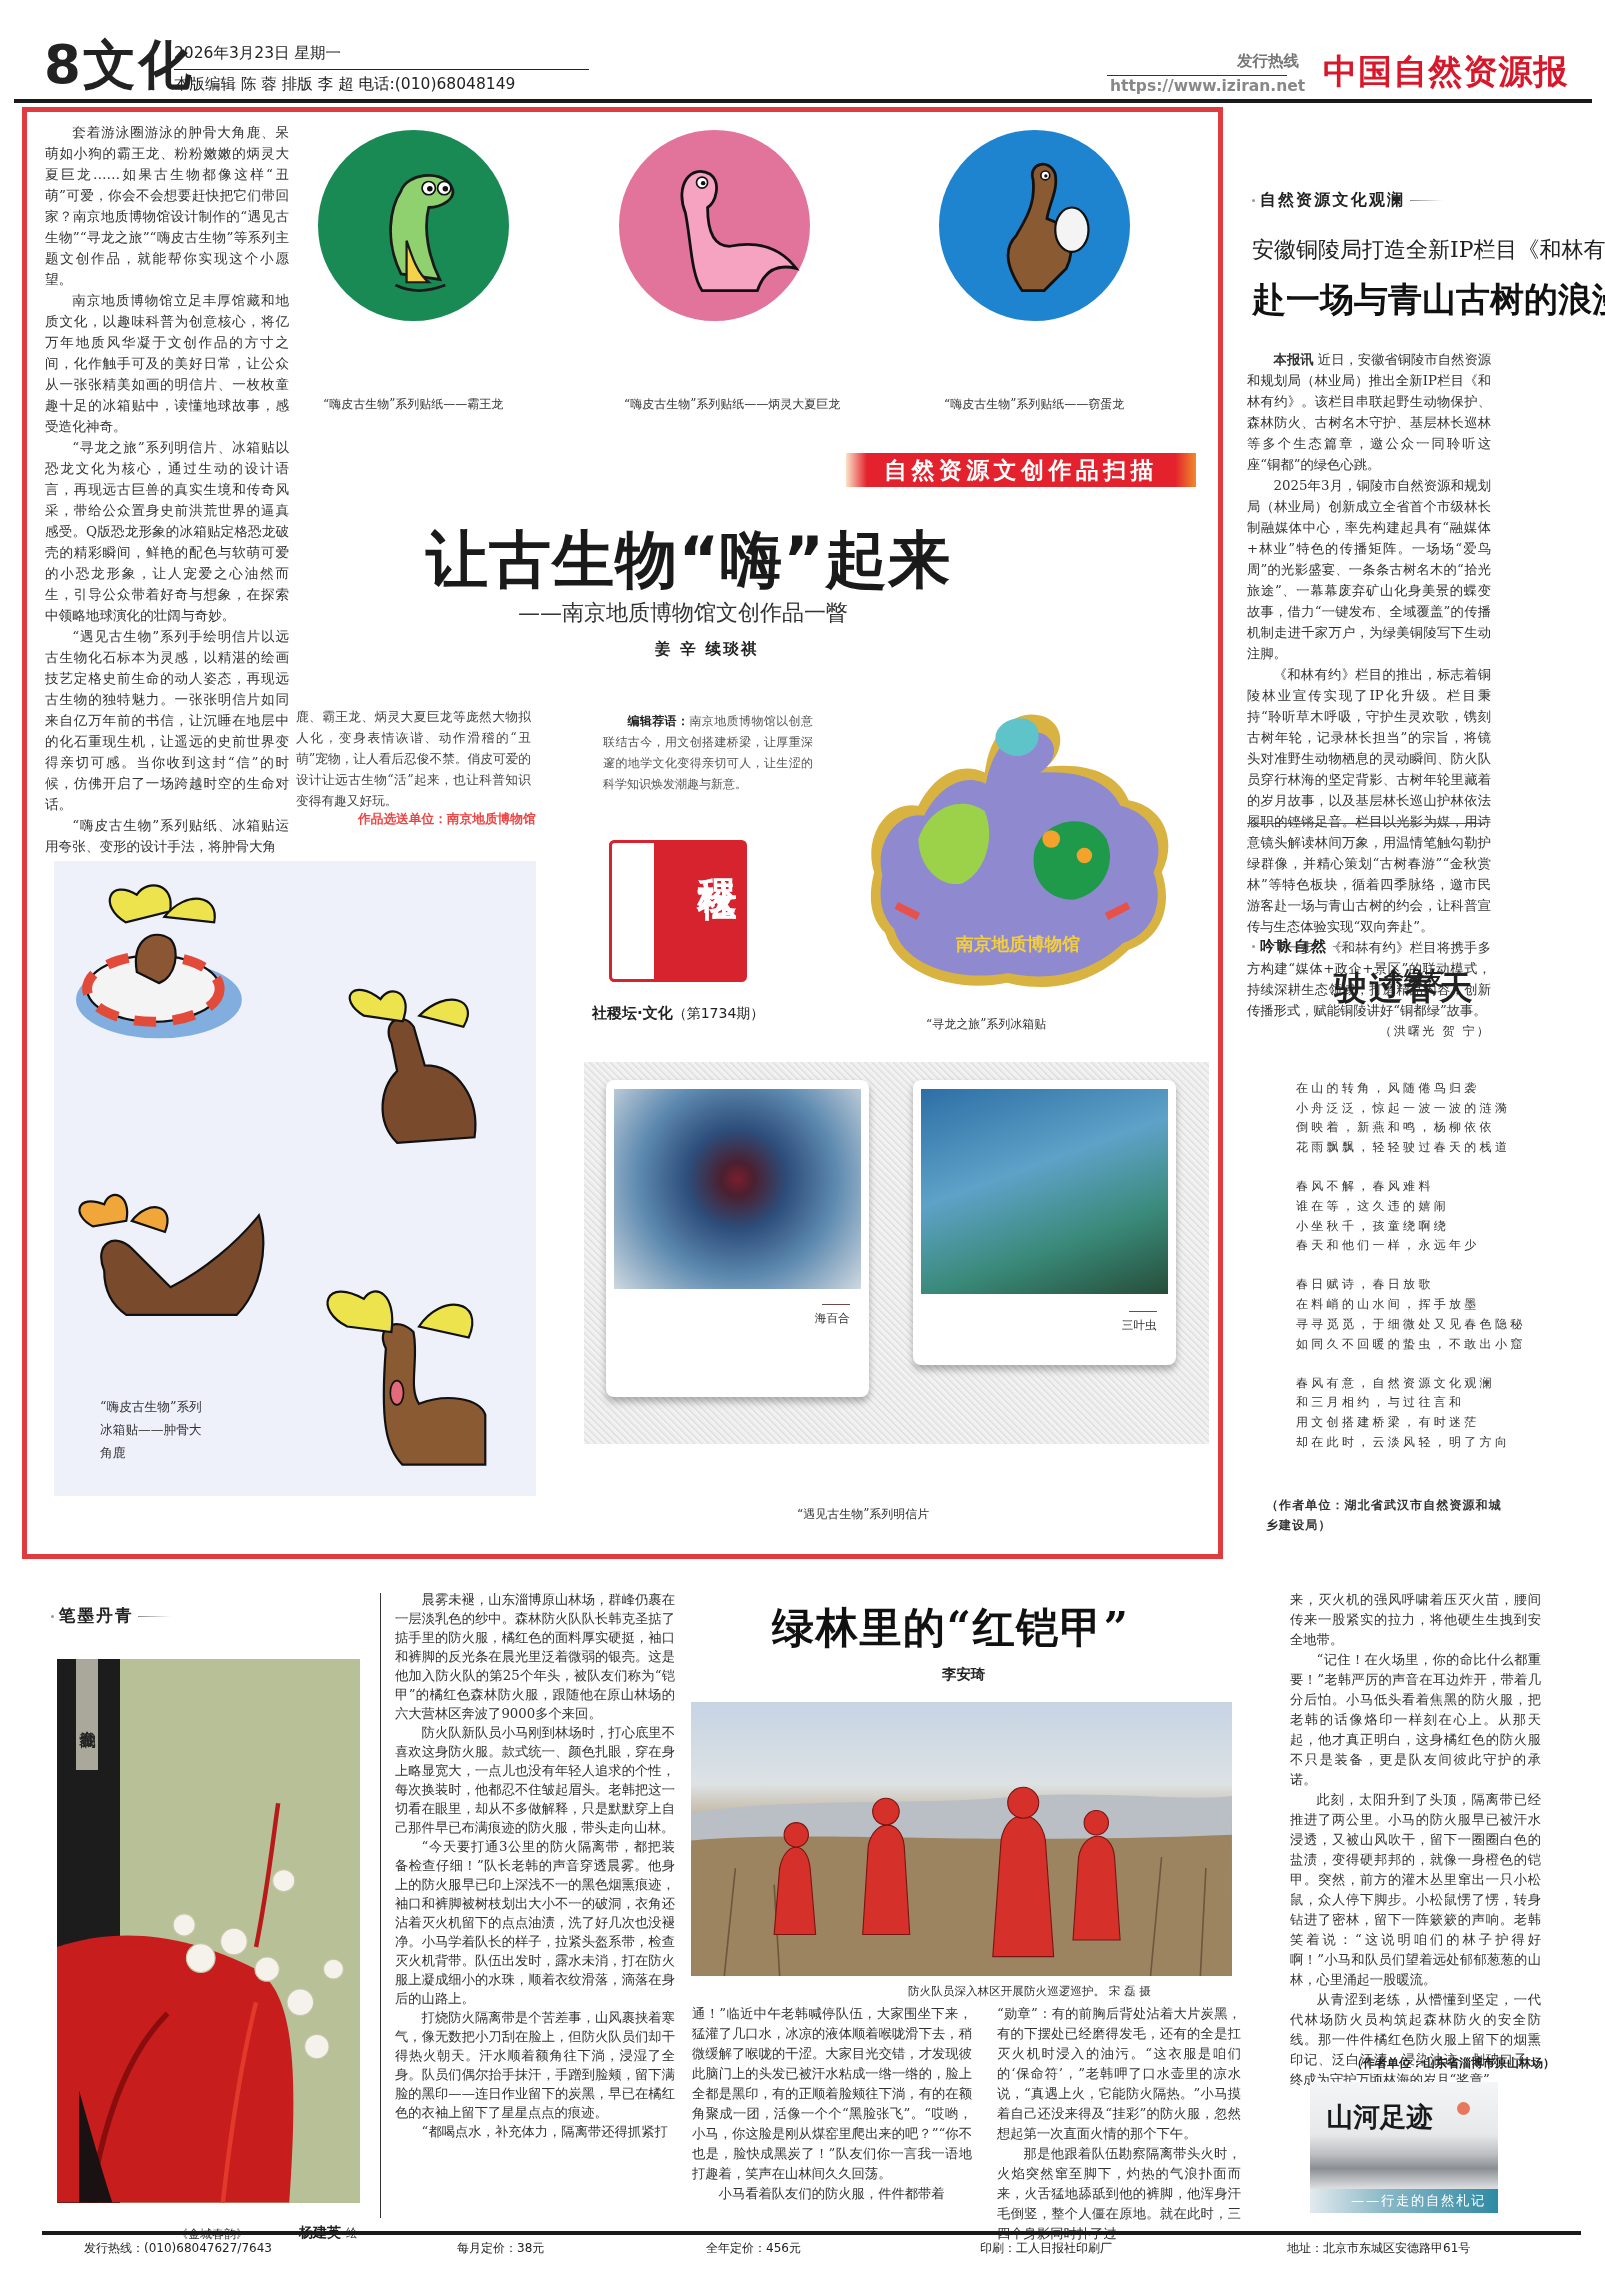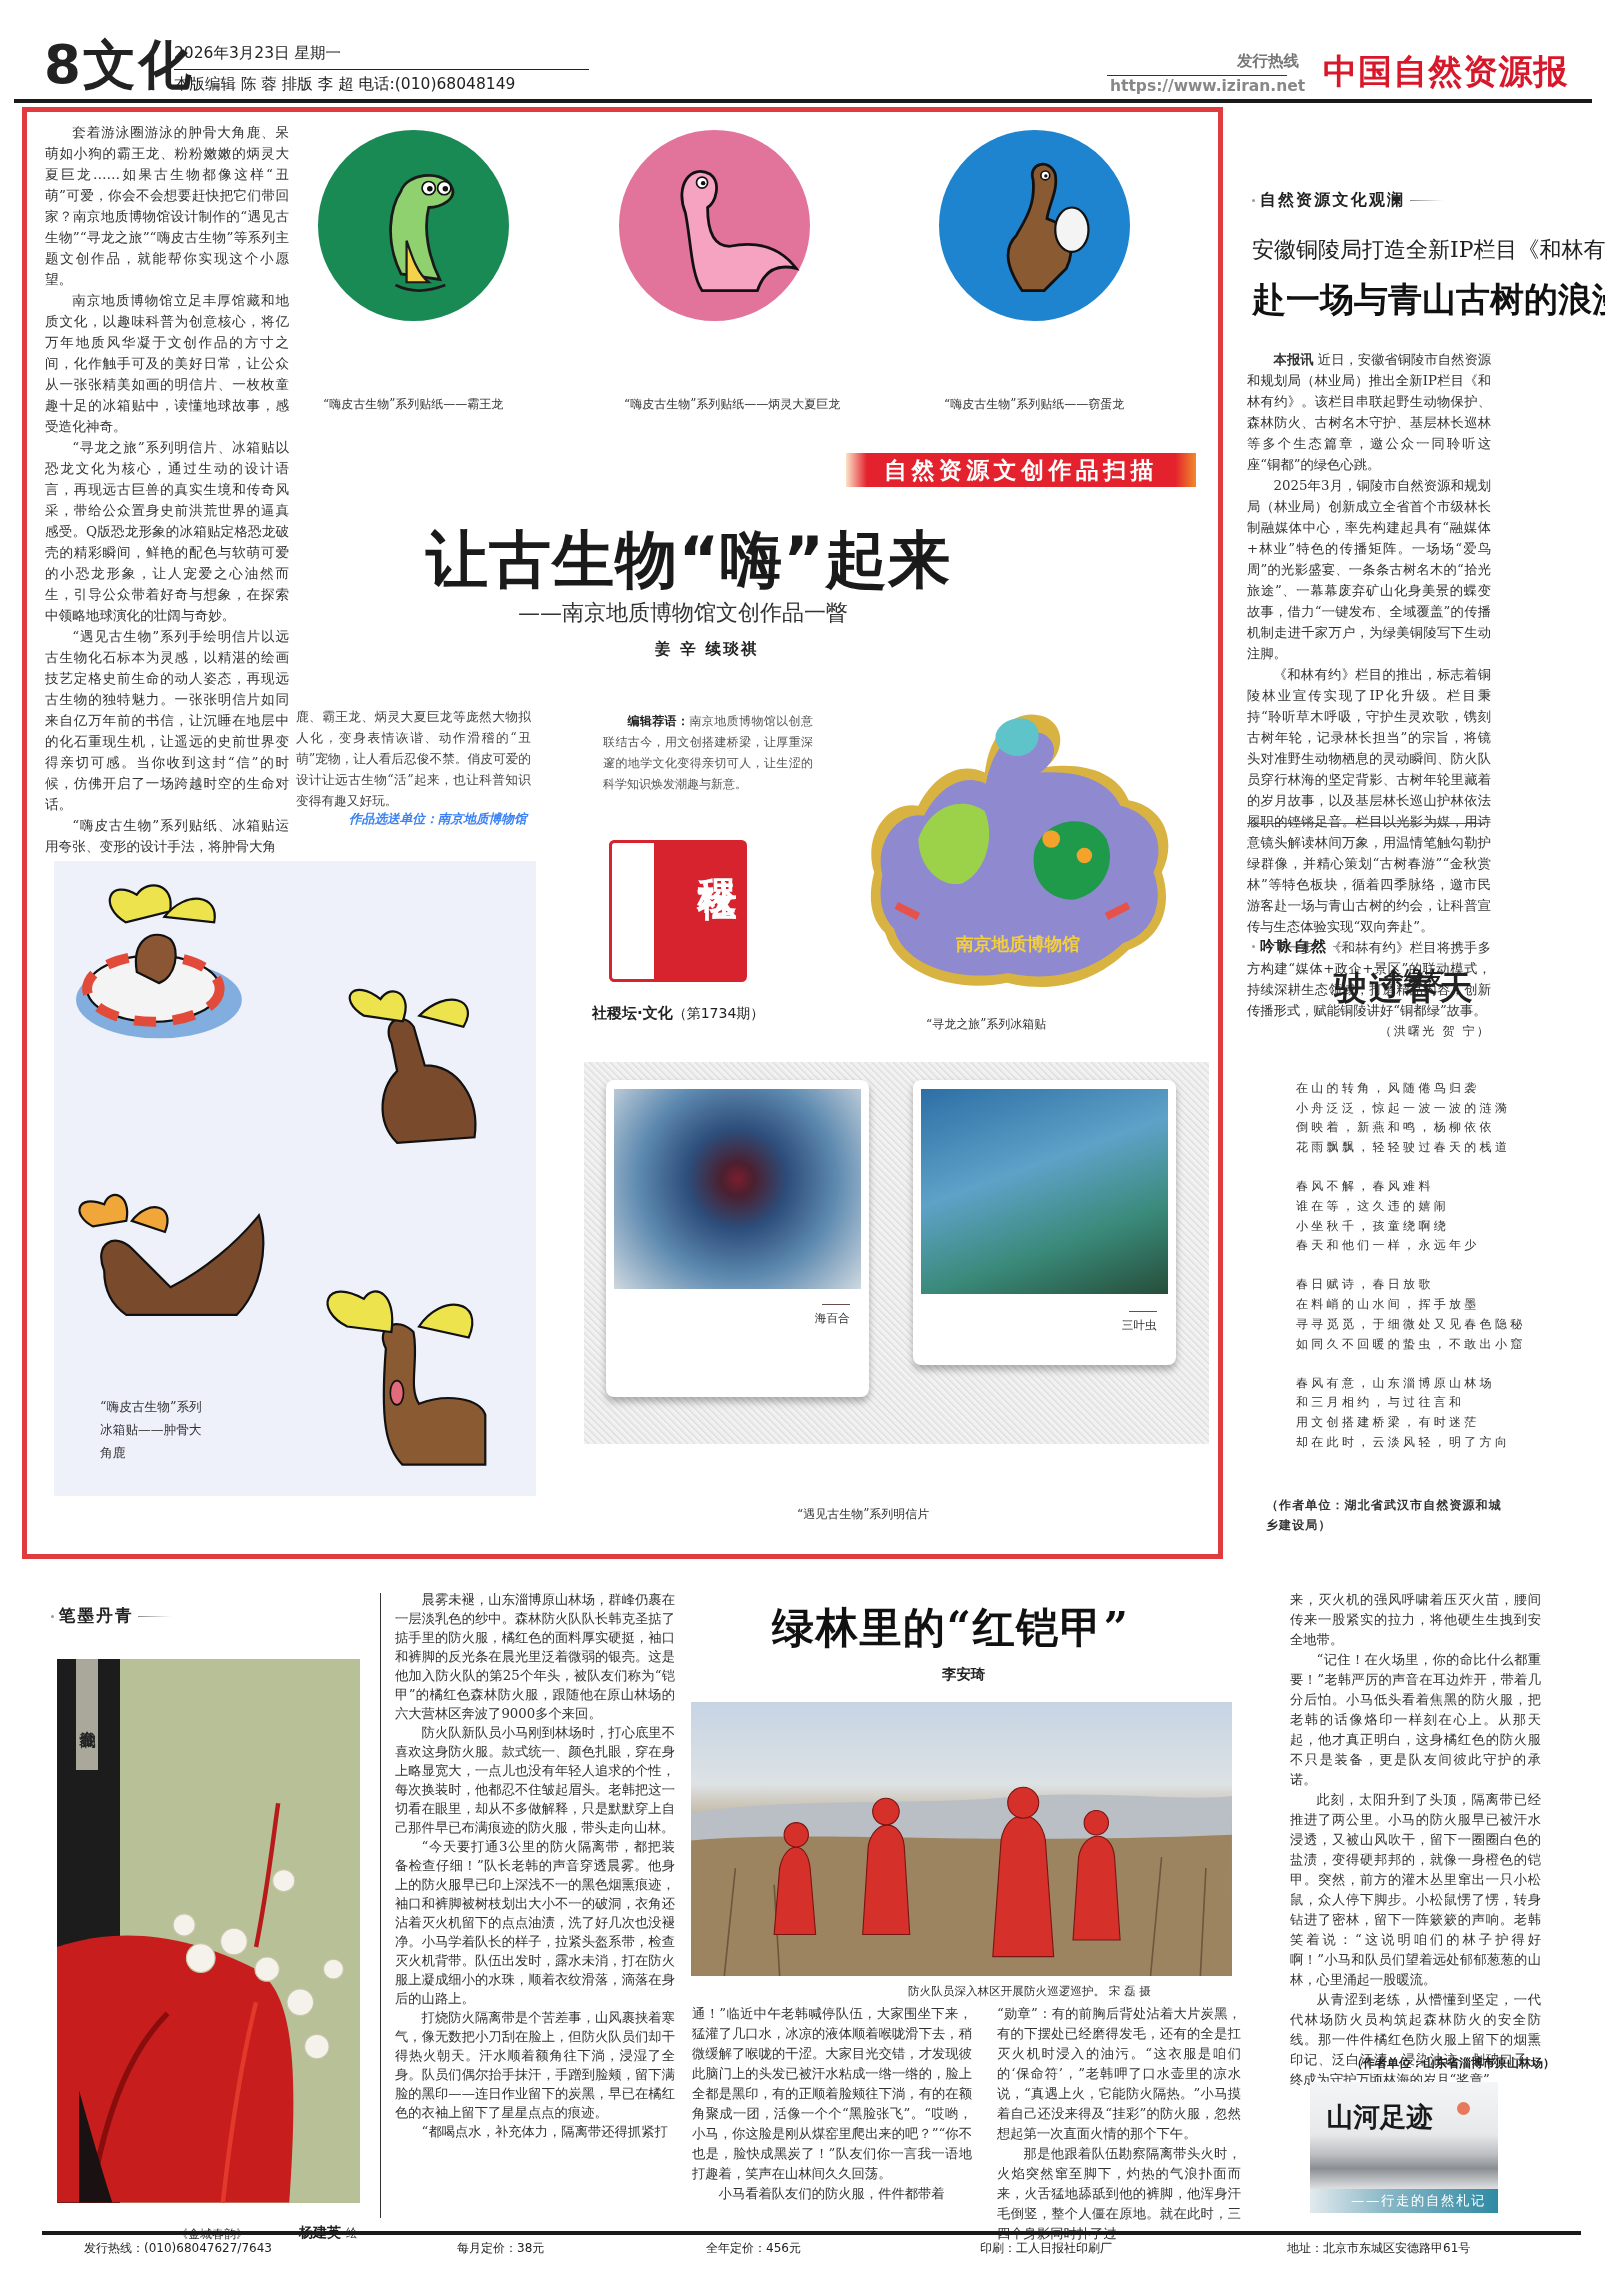--- a/index.html
+++ b/index.html
@@ -28,21 +28,21 @@
   .sticker { border-radius: 50%; }
   .sticker-cap { font-size: 12px; color: #333; white-space: nowrap; }
 
   #scan-banner { left: 846px; top: 453px; width: 350px; height: 34px; background: linear-gradient(90deg,#fbe3c8 0%,#e4222d 6%,#e4222d 94%,#f08a2a 100%); color: #fff; font-size: 23px; font-weight: bold; text-align: center; line-height: 34px; letter-spacing: 4.4px; font-family: "DejaVu Sans", sans-serif; }
 
   #main-title { left: 426px; top: 518px; font-size: 62px; font-weight: 900; font-family: "DejaVu Sans", sans-serif; letter-spacing: 1.1px; color: #1a1a1a; }
   #main-subtitle { left: 518px; top: 598px; font-size: 22px; color: #333; font-family: "DejaVu Sans", sans-serif; }
   #main-authors { left: 655px; top: 639px; font-size: 15.5px; font-weight: bold; color: #222; font-family: "DejaVu Sans", sans-serif; letter-spacing: 2.2px; }
 
   #col2-text { left: 296px; top: 706px; width: 235px; font-size: 12.7px; line-height: 21px; color: #444; text-align: justify; }
-  #col2-source { left: 349px; top: 811px; font-size: 12.7px; font-weight: bold; color: #3b82f6; font-family: "DejaVu Sans", sans-serif; font-style: italic; }
+  #col2-source { left: 358px; top: 811px; font-size: 12.7px; font-weight: bold; color: #ef4444; font-family: "DejaVu Sans", sans-serif; }
 
   #editor-note { left: 603px; top: 711px; width: 210px; font-size: 12px; line-height: 21px; color: #555; text-align: justify; }
   #editor-note .lead { font-weight: bold; color: #222; font-family: "DejaVu Sans", sans-serif; }
 
   #seal { left: 609px; top: 840px; width: 138px; height: 142px; border-radius: 5.5px; background: #d7232e; overflow: hidden; }
   #seal-left { position: absolute; left: 0; top: 0; width: 48px; height: 100%; background: #fff; border: 3.3px solid #d7232e; border-radius: 5.5px 0 0 5.5px; }
   #seal-chars { position: absolute; right: 7.7px; top: 8.9px; color: #fff; font-size: 39px; line-height: 42px; writing-mode: vertical-rl; font-weight: bold; }
   #seal-caption { left: 592px; top: 1004px; font-size: 14px; font-family: "DejaVu Sans", sans-serif; color: #222; }
   #seal-caption b { font-size: 15px; }
 
@@ -274,21 +274,21 @@
     <div>小坐秋千，孩童绕啊绕</div>
     <div>春天和他们一样，永远年少</div>
   </div>
   <div class="stanza">
     <div>春日赋诗，春日放歌</div>
     <div>在料峭的山水间，挥手放墨</div>
     <div>寻寻觅觅，于细微处又见春色隐秘</div>
     <div>如同久不回暖的蛰虫，不敢出小窟</div>
   </div>
   <div class="stanza" style="margin-bottom:0">
-    <div>春风有意，山东淄博原山林场</div>
+    <div>春风有意，自然资源文化观澜</div>
     <div>和三月相约，与过往言和</div>
     <div>用文创搭建桥梁，有时迷茫</div>
     <div>却在此时，云淡风轻，明了方向</div>
   </div>
 </div>
 <div class="abs" id="poem-unit">（作者单位：湖北省武汉市自然资源和城乡建设局）</div>
 
 <div class="abs section-tag" id="l-tag">
   <span class="dot"></span><span>笔墨丹青</span><span class="tail"></span>
 </div>

